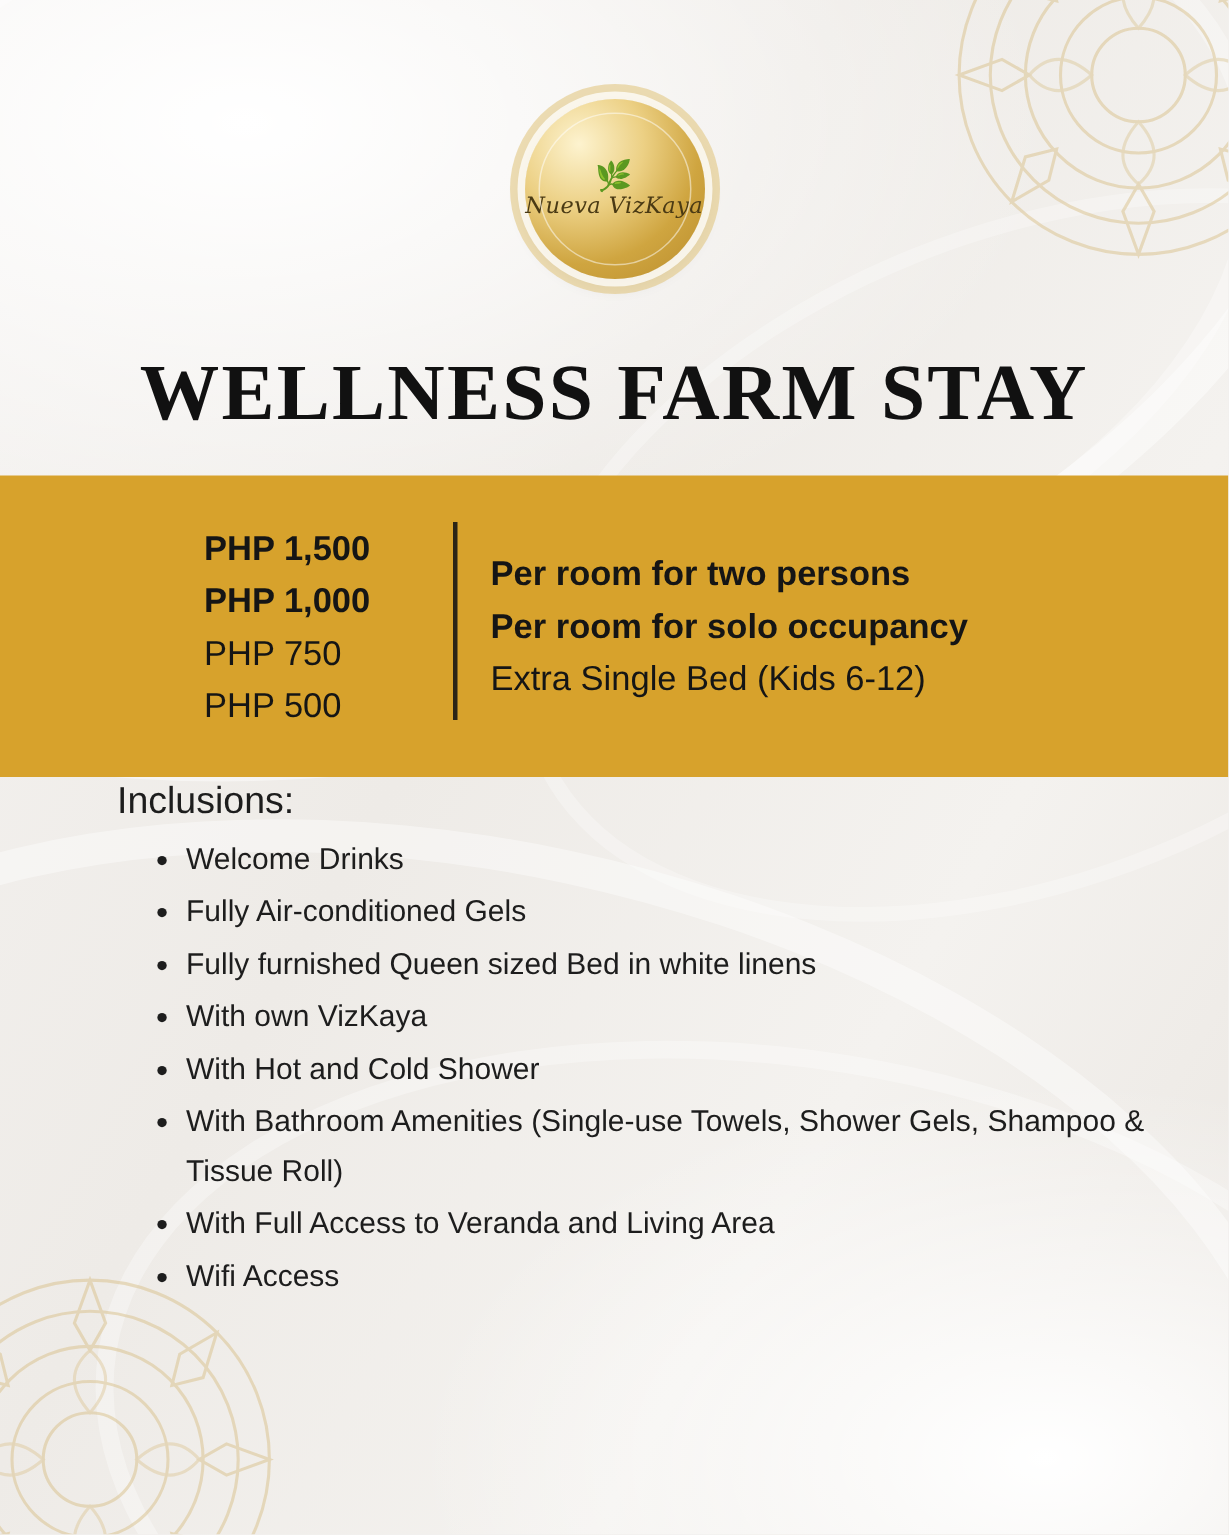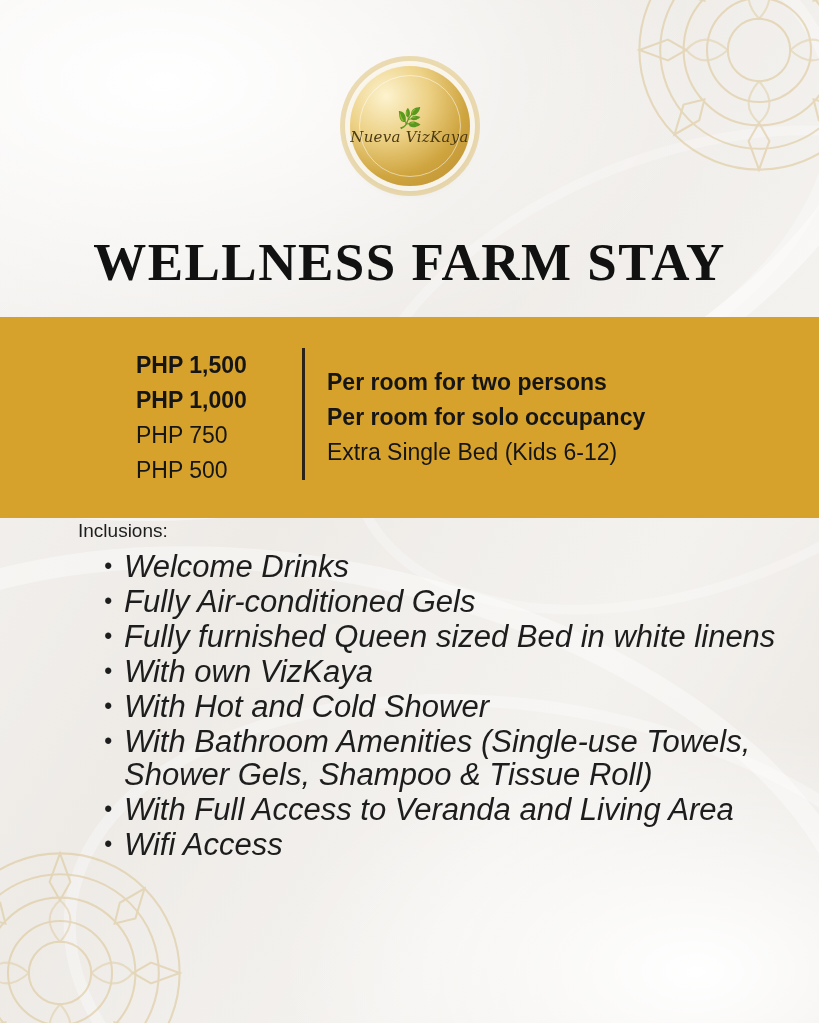--- a/index.html
+++ b/index.html
@@ -152,38 +152,37 @@
   }
 
   
   .inclusions {
     position: absolute;
     top: 520px;
     left: 78px;
     right: 40px;
   }
   .inclusions-title {
-    font-size: 19px;
+    font-size: 25px;
     color: #1d1d1d;
     margin-bottom: 8px;
   }
   ul.inclusion-list {
     margin: 0;
     padding-left: 30px;
     list-style: none;
   }
   ul.inclusion-list li {
     position: relative;
-    font-size: 31px;
+    font-size: 20px;
     color: #1d1d1d;
     line-height: 33px;
     margin-bottom: 2px;
     padding-left: 16px;
     max-width: 690px;
-    font-style: italic;
   }
   ul.inclusion-list li::before {
     content: "•";
     position: absolute;
     left: -4px;
     top: 0;
     font-size: 23px;
     color: #1d1d1d;
   }
 </style>

